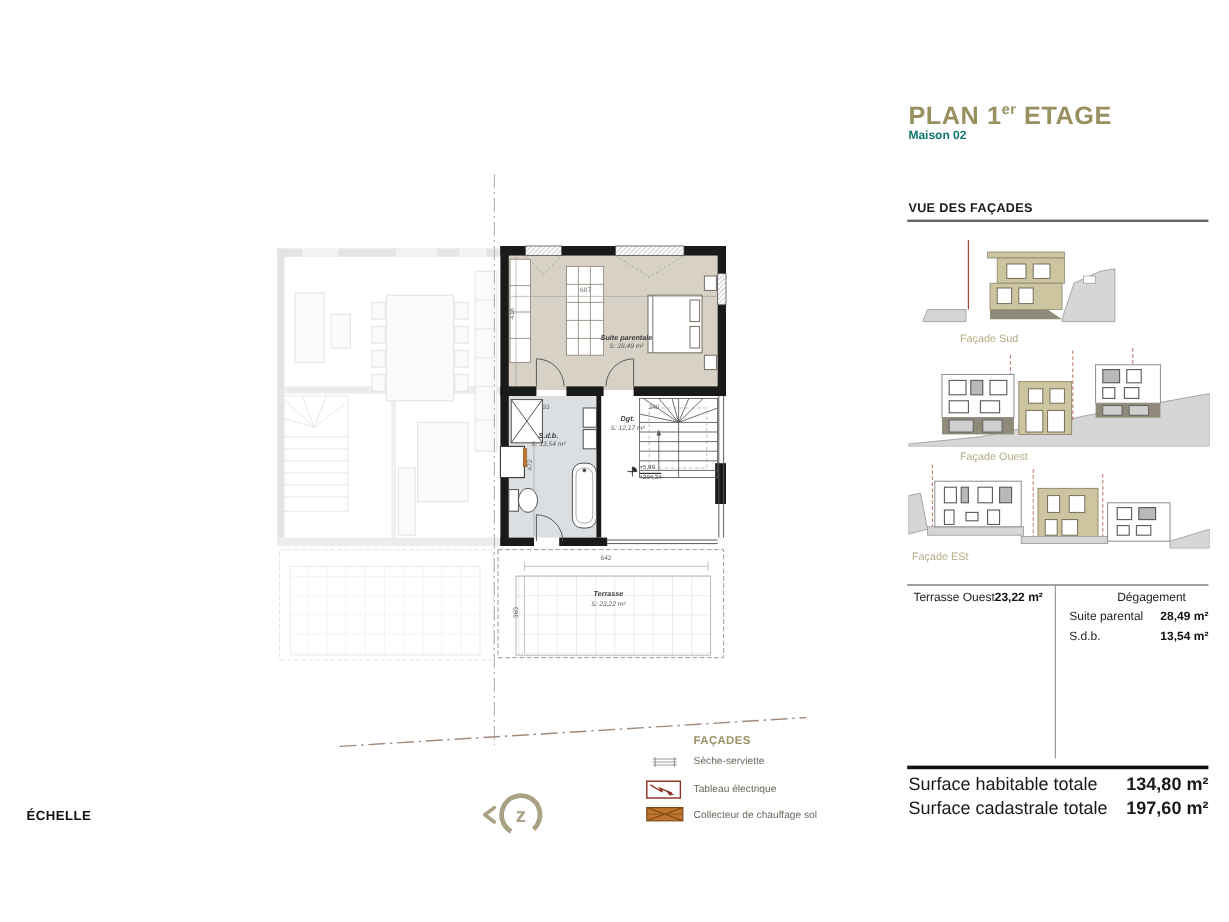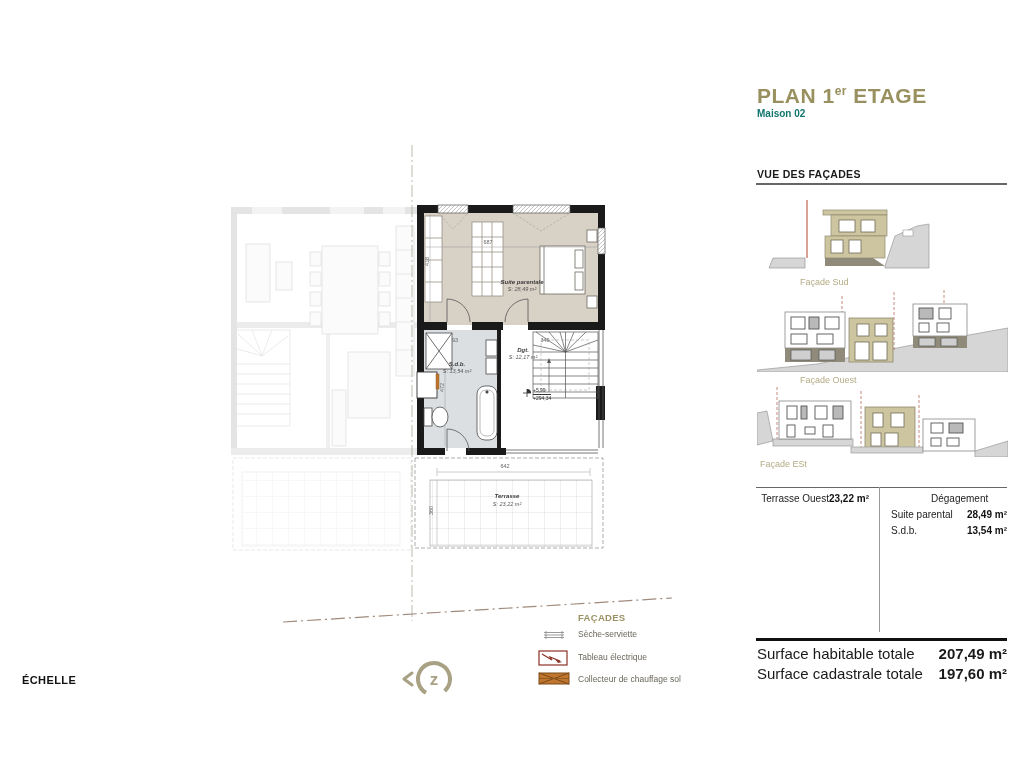--- a/index.html
+++ b/index.html
@@ -353,21 +353,21 @@
     <span class="vl">28,49 m²</span>
   </div>
   <div class="arearow" style="left:891px;top:525px;width:116px;">
     <span class="nm">S.d.b.</span>
     <span class="vl">13,54 m²</span>
   </div>
 
   <div class="hline thick" style="left:756px;top:638px;width:251px;"></div>
   <div class="totrow" style="left:757px;top:645px;width:250px;">
     <span>Surface habitable totale</span>
-    <span class="vl">207,49 m²</span>
+    <span class="vl">134,80 m²</span>
   </div>
   <div class="totrow" style="left:757px;top:665px;width:250px;text-align:right;">
     <span>Surface cadastrale totale</span>
     <span class="vl">197,60 m²</span>
   </div>
 
   <div class="abs leghead" style="left:578px;top:612px;">FAÇADES</div>
 
   <svg class="abs" style="left:542px;top:630px;" width="24" height="10" viewBox="0 0 24 10">
     <g stroke="#9a9a9a" stroke-width="1" fill="none">

